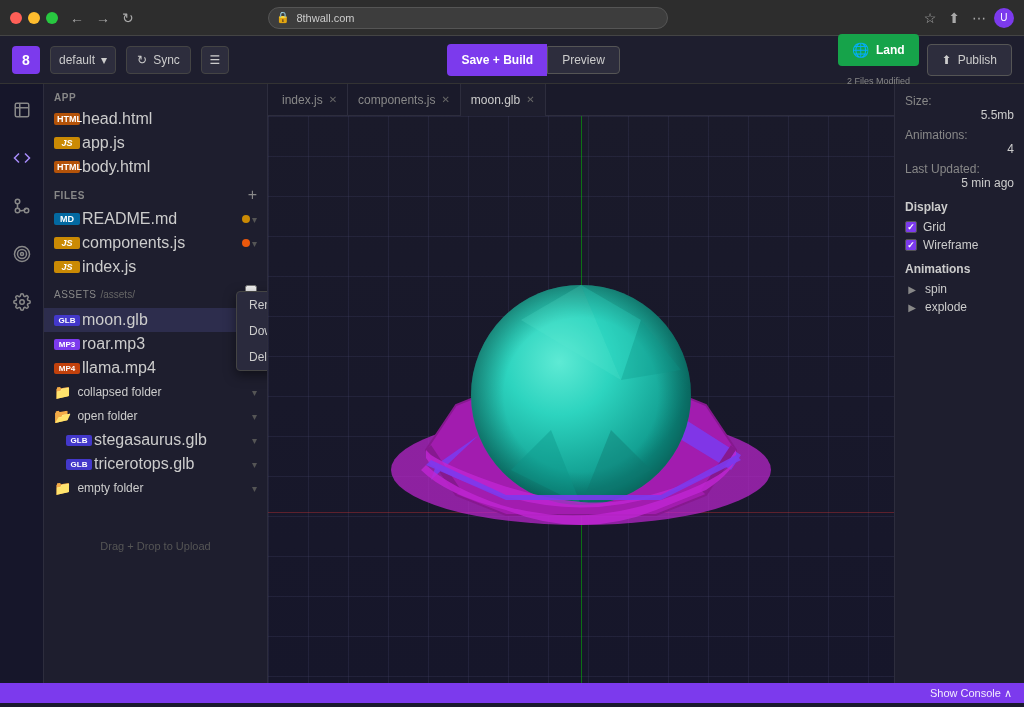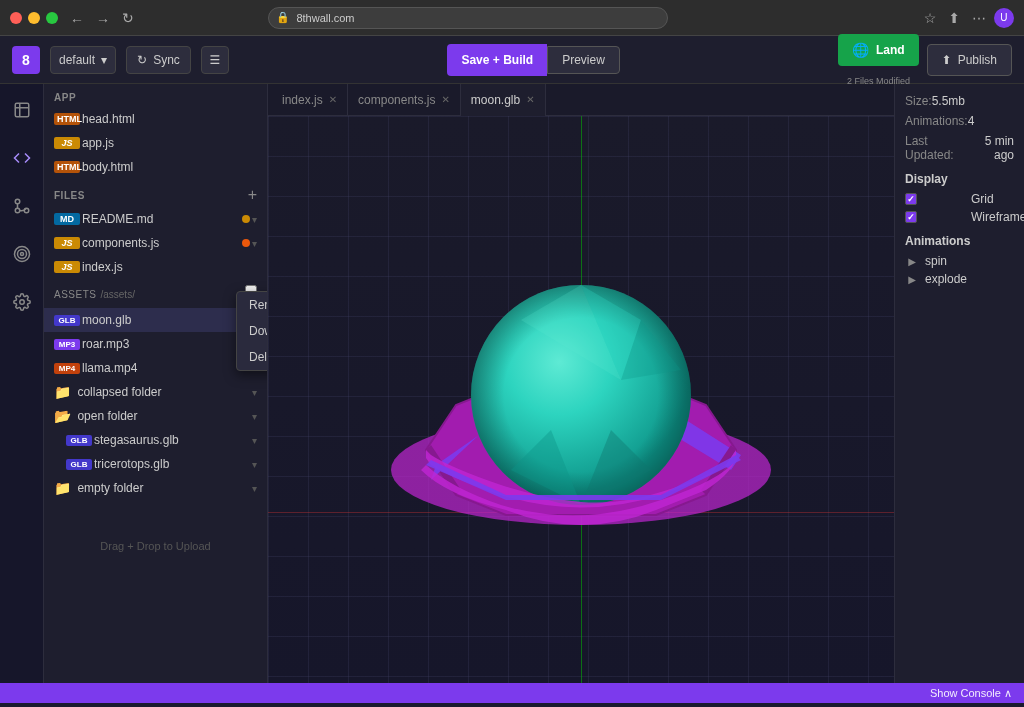--- a/index.html
+++ b/index.html
@@ -218,21 +218,21 @@
       width: 26px;
       text-align: center;
     }
     .badge-html { background: #b45309; color: white; }
     .badge-js { background: #ca8a04; color: white; font-style: italic; }
     .badge-md { background: #0369a1; color: white; }
     .badge-mp3 { background: #7c3aed; color: white; font-size: 8px; }
     .badge-mp4 { background: #c2410c; color: white; font-size: 8px; }
     .badge-png { background: #15803d; color: white; font-size: 8px; }
     .badge-glb { background: #4338ca; color: white; font-size: 8px; }
-    .file-name { color: #ccc; font-size: 12px; flex: 1; }
+    .file-name { color: #ccc; font-size: 16px; flex: 1; }
     .file-dot {
       width: 8px; height: 8px;
       border-radius: 50%;
       flex-shrink: 0;
     }
     .dot-yellow { background: #ca8a04; }
     .dot-orange { background: #ea580c; }
     .dot-green { background: #16a34a; }
     .file-chevron {
       color: #555; font-size: 10px;
@@ -369,22 +369,23 @@
     .right-panel {
       width: 130px;
       background: #1e1e2e;
       border-left: 1px solid #2d2d3d;
       padding: 10px;
       font-size: 12px;
       overflow-y: auto;
     }
     .right-panel-row {
       display: flex;
-      justify-content: flex-start;
+      justify-content: space-between;
       margin-bottom: 6px;
+      flex-direction: column;
     }
     .right-panel-label { color: #888; }
     .right-panel-value { color: #ccc; text-align: right; }
     .right-section-title {
       color: #ccc;
       font-weight: 600;
       margin: 10px 0 6px;
     }
     .checkbox-row {
       display: flex;
@@ -394,21 +395,21 @@
       cursor: pointer;
     }
     .checkbox {
       width: 12px; height: 12px;
       border: 1px solid #555;
       border-radius: 2px;
       background: #7c3aed;
       display: flex; align-items: center; justify-content: center;
       flex-shrink: 0;
     }
-    .checkbox-label { color: #ccc; font-size: 12px; margin-left: 48px; }
+    .checkbox-label { color: #ccc; font-size: 12px; }
     .anim-row {
       display: flex;
       align-items: center;
       gap: 6px;
       margin-bottom: 4px;
     }
     .play-btn {
       width: 14px; height: 14px;
       background: none;
       border: none;

